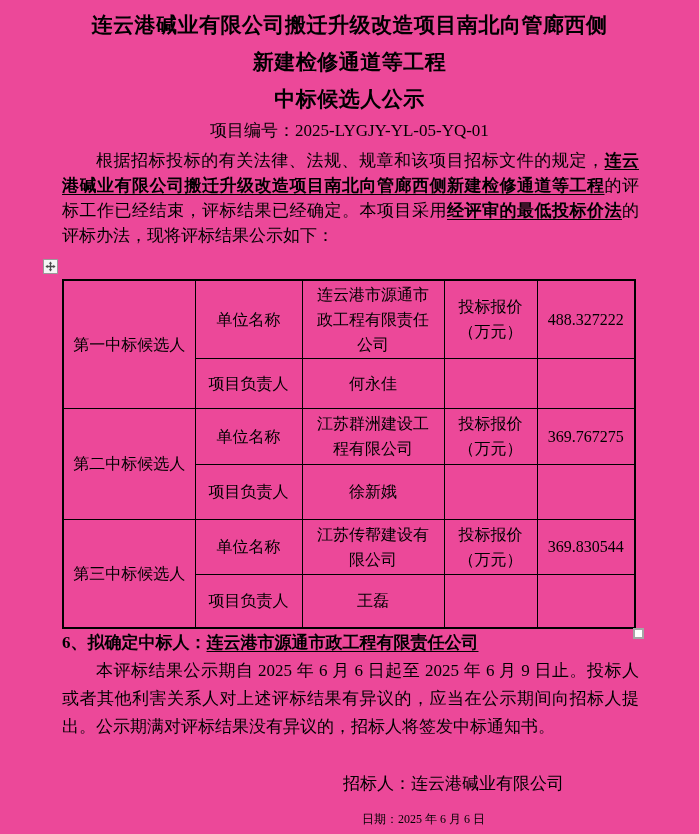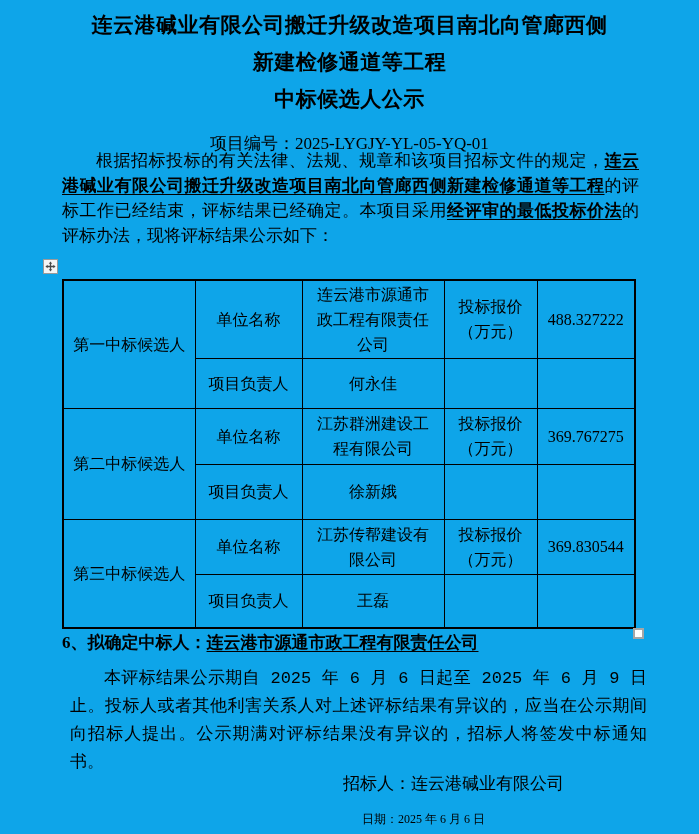--- a/index.html
+++ b/index.html
@@ -1,23 +1,23 @@
 <!DOCTYPE html>
 <html><head>
 <meta charset="utf-8">
 <style>
   html,body{margin:0;padding:0;background:#fff;}
   .page{
-    position:relative;width:699px;height:834px;background:#0ea5e9;color:#000;
+    position:relative;width:699px;height:834px;background:#ec4899;color:#000;
     font-family:"Liberation Serif","DejaVu Serif",serif;overflow:hidden;
   }
   .center{width:100%;text-align:center;}
   .t{position:absolute;left:0;font-weight:bold;font-size:21px;line-height:24px;letter-spacing:0.5px;}
   .t1{top:13px;} .t2{top:50px;} .t3{top:87px;}
-  .projno{position:absolute;top:120px;left:0;font-size:17px;line-height:21px;margin-top:13px;}
+  .projno{position:absolute;top:120px;left:0;font-size:17px;line-height:21px;}
   .intro{
     position:absolute;top:148px;left:62px;width:577px;margin:0;
     font-size:17px;line-height:25px;text-indent:34px;text-align:justify;
   }
   .bu{font-weight:bold;text-decoration:underline;text-underline-offset:3px;}
   .b{font-weight:bold;}
   .h1{position:absolute;top:254px;left:68px;font-size:17px;font-weight:bold;line-height:20px;}
   .move-handle{
     position:absolute;left:43px;top:259px;width:13px;height:13px;
     border:1px solid #9a9a9a;background:#f5f5f5;display:flex;align-items:center;justify-content:center;
@@ -36,22 +36,22 @@
   table.results td{
     text-align:center;vertical-align:middle;padding:0 9px;overflow:hidden;
   }
   td.c1{padding:0 8px;}
   td.c5{padding:0 4px;}
   tr.ra{height:78px;} tr.rb{height:50px;}
   tr.rc{height:56px;} tr.rd{height:55px;}
   tr.re{height:55px;} tr.rf{height:54px;}
   .sec2{position:absolute;top:632px;left:62px;font-size:17px;line-height:22px;}
   .notice{
-    position:absolute;top:657px;left:62px;width:577px;margin:8px;
-    font-size:17px;line-height:28px;text-indent:34px;text-align:justify;font-family:Liberation Mono, monospace;
+    position:absolute;top:657px;left:62px;width:577px;margin:0;
+    font-size:17px;line-height:28px;text-indent:34px;text-align:justify;
   }
   .f1{position:absolute;top:773px;left:343px;font-size:17px;line-height:21px;}
   .f2{position:absolute;top:809px;left:362px;font-size:12px;line-height:21px;}
 </style>
 </head>
 <body>
 
 <div class="page">
 
   <div class="t t1 center">连云港碱业有限公司搬迁升级改造项目南北向管廊西侧</div>

